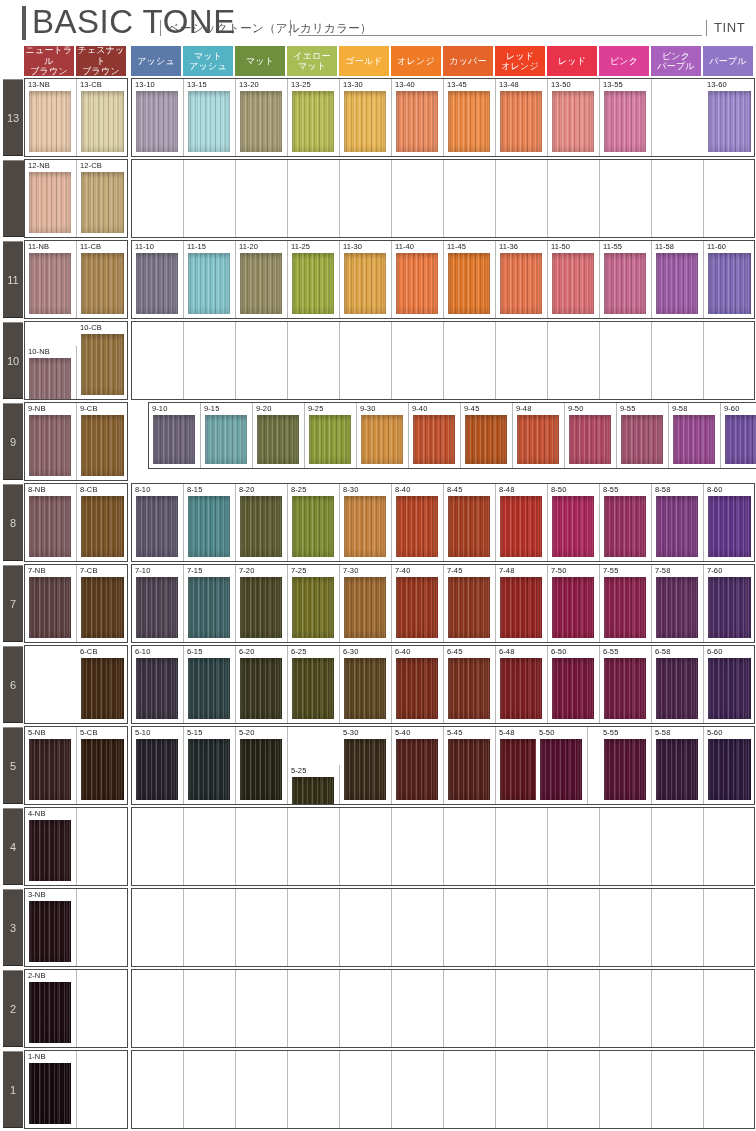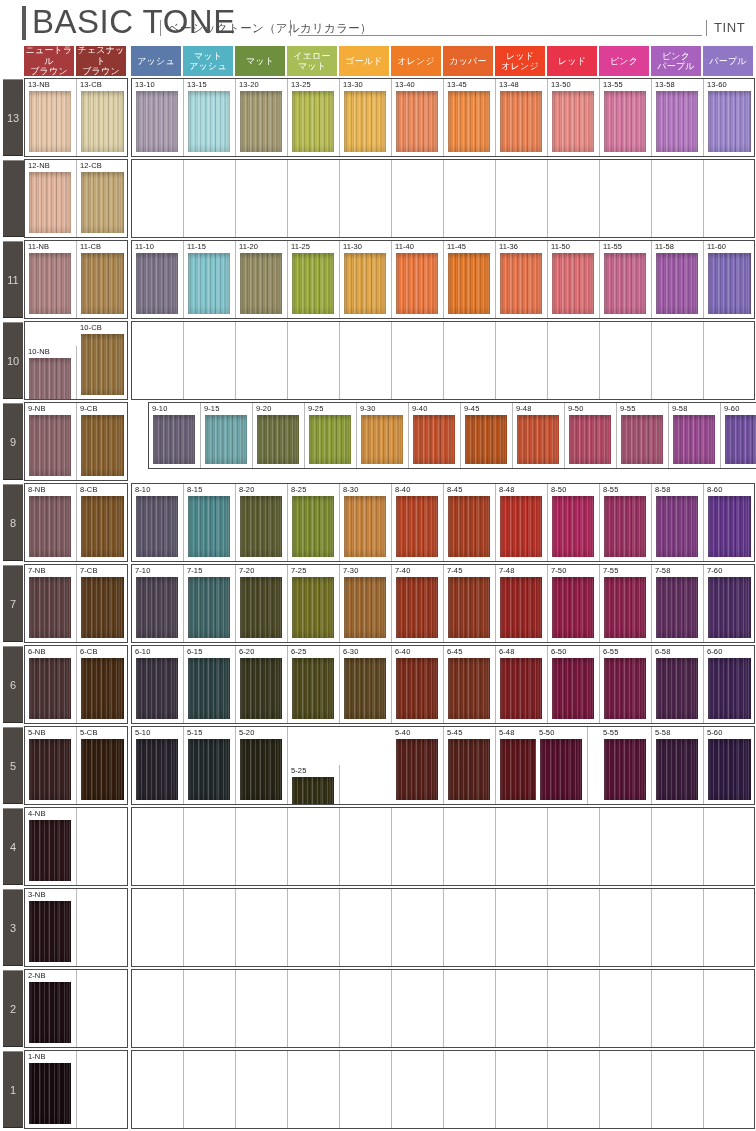--- a/index.html
+++ b/index.html
@@ -270,24 +270,20 @@
           <div class="swatch" style="background-color: rgb(232, 130, 84);"></div>
         </div>
         <div class="cell" style="left: 416px; width: 52px;">
           <div class="cell-code">13-50</div>
           <div class="swatch" style="background-color: rgb(229, 138, 133);"></div>
         </div>
         <div class="cell" style="left: 468px; width: 52px;">
           <div class="cell-code">13-55</div>
           <div class="swatch" style="background-color: rgb(212, 121, 159);"></div>
         </div>
-        <div class="cell" style="left: 520px; width: 52px;">
-          <div class="cell-code">13-58</div>
-          <div class="swatch" style="background-color: rgb(178, 119, 191);"></div>
-        </div>
         <div class="cell last" style="left: 572px; width: 52px;">
           <div class="cell-code">13-60</div>
           <div class="swatch" style="background-color: rgb(155, 134, 204);"></div>
         </div>
       </div>
       <div class="lvlcell" style="top: 83px; height: 77px; padding-left: 48px;">12</div>
       <div class="block" style="left: 24px; top: 82px; width: 104px; height: 79px;">
         <div class="cell" style="left: 0px; width: 52px;">
           <div class="cell-code">12-NB</div>
           <div class="swatch" style="background-color: rgb(223, 179, 155);"></div>
@@ -575,24 +571,20 @@
           <div class="cell-code">7-58</div>
           <div class="swatch" style="background-color: rgb(94, 46, 92);"></div>
         </div>
         <div class="cell last" style="left: 572px; width: 52px;">
           <div class="cell-code">7-60</div>
           <div class="swatch" style="background-color: rgb(75, 44, 98);"></div>
         </div>
       </div>
       <div class="lvlcell" style="top: 569px; height: 77px;">6</div>
       <div class="block" style="left: 24px; top: 568px; width: 104px; height: 79px;">
-        <div class="cell" style="left: 0px; width: 52px;">
-          <div class="cell-code">6-NB</div>
-          <div class="swatch" style="background-color: rgb(75, 50, 51);"></div>
-        </div>
         <div class="cell last" style="left: 52px; width: 52px;">
           <div class="cell-code">6-CB</div>
           <div class="swatch" style="background-color: rgb(71, 44, 20);"></div>
         </div>
       </div>
       <div class="block" style="left: 131px; top: 568px; width: 624px; height: 79px;">
         <div class="cell" style="left: 0px; width: 52px;">
           <div class="cell-code">6-10</div>
           <div class="swatch" style="background-color: rgb(59, 50, 64);"></div>
         </div>
@@ -661,20 +653,24 @@
           <div class="cell-code">5-15</div>
           <div class="swatch" style="background-color: rgb(33, 41, 42);"></div>
         </div>
         <div class="cell" style="left: 104px; width: 52px;">
           <div class="cell-code">5-20</div>
           <div class="swatch" style="background-color: rgb(39, 36, 21);"></div>
         </div>
         <div class="cell" style="left: 156px; width: 52px; margin-top: 38px;">
           <div class="cell-code">5-25</div>
           <div class="swatch" style="background-color: rgb(51, 47, 21);"></div>
+        </div>
+        <div class="cell" style="left: 208px; width: 52px;">
+          <div class="cell-code">5-30</div>
+          <div class="swatch" style="background-color: rgb(56, 43, 25);"></div>
         </div>
         <div class="cell" style="left: 260px; width: 52px;">
           <div class="cell-code">5-40</div>
           <div class="swatch" style="background-color: rgb(85, 32, 26);"></div>
         </div>
         <div class="cell" style="left: 312px; width: 52px;">
           <div class="cell-code">5-45</div>
           <div class="swatch" style="background-color: rgb(83, 33, 26);"></div>
         </div>
         <div class="cell" style="left: 364px; width: 52px;">

